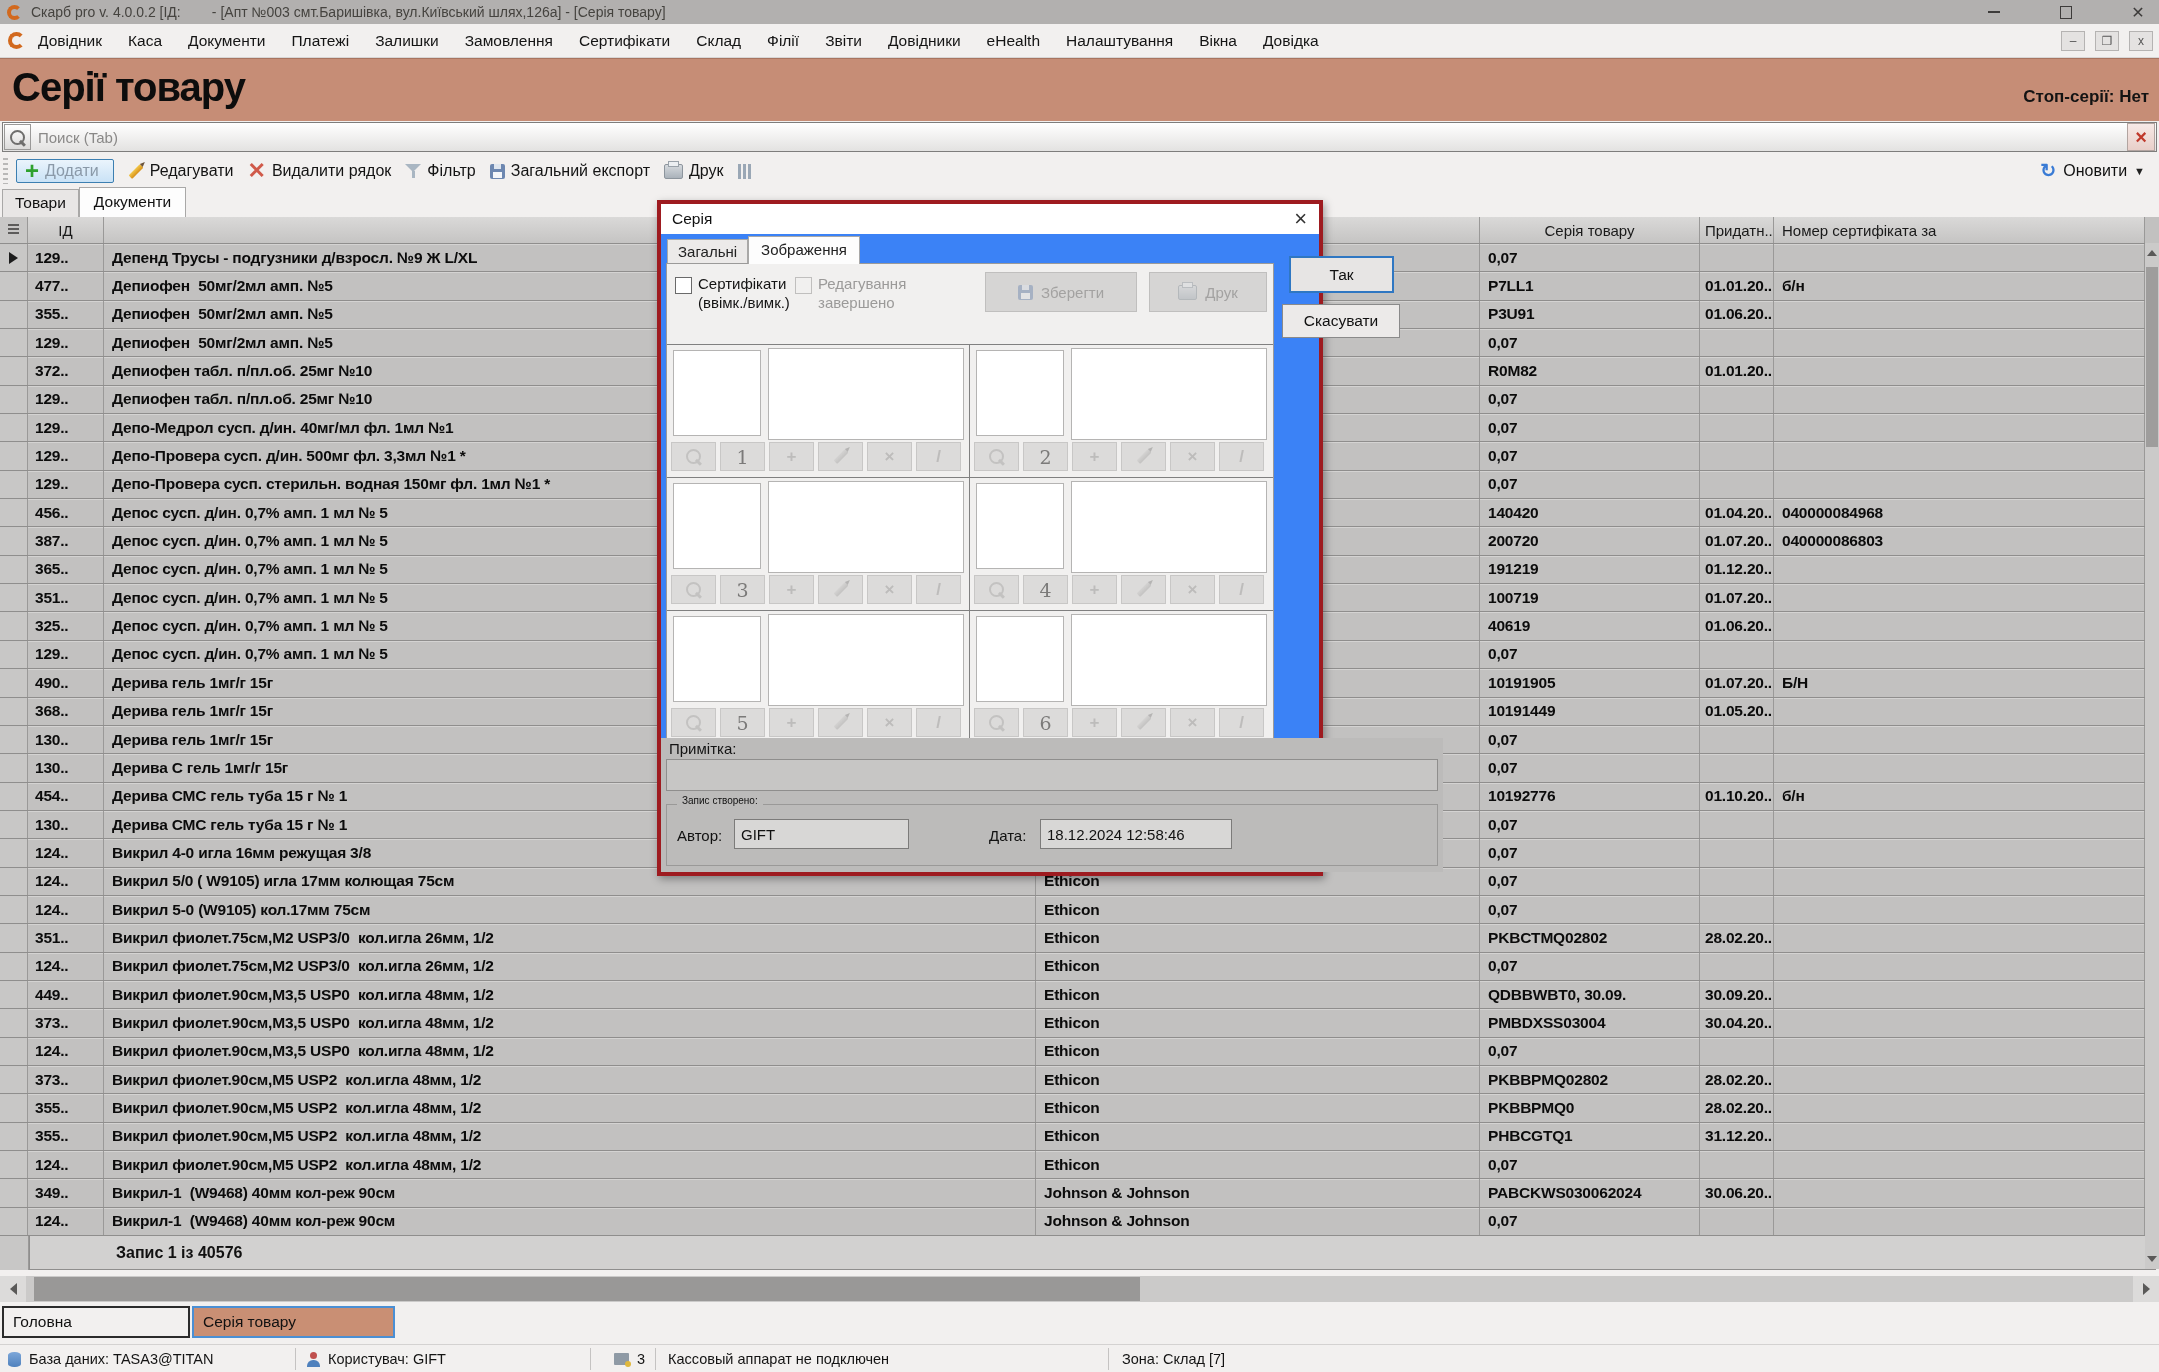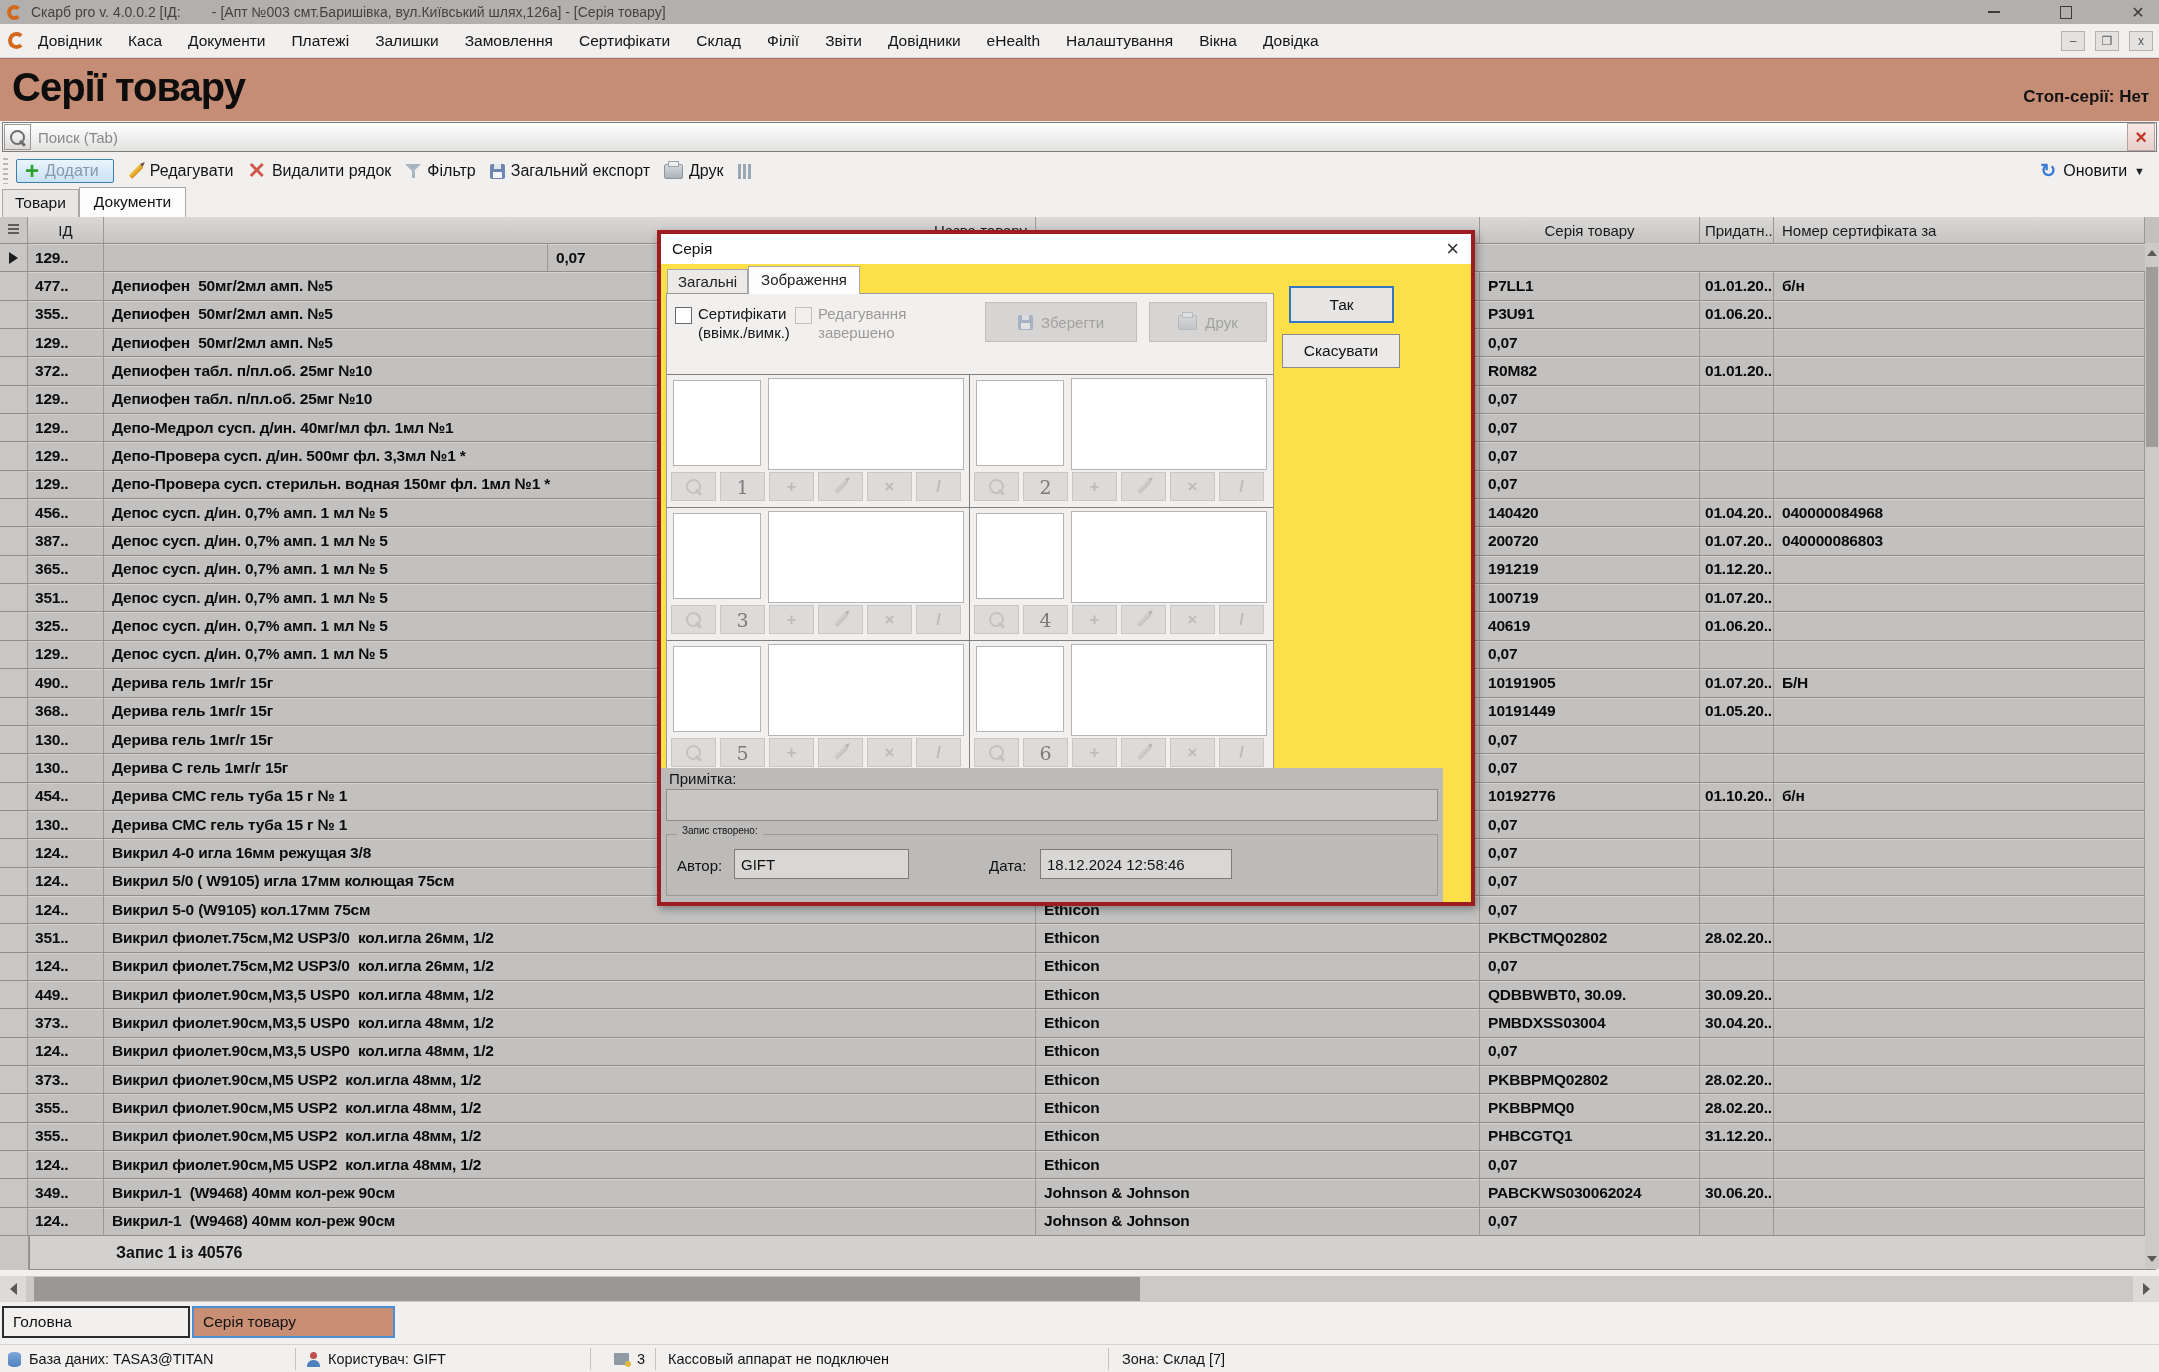--- a/index.html
+++ b/index.html
@@ -131,22 +131,22 @@
   .seg{position:absolute;top:0;height:28px;display:flex;align-items:center;gap:8px;}
   .vsep{position:absolute;top:3px;width:1px;height:22px;background:#c5c3c2;}
   .ico-db{width:13px;height:15px;background:linear-gradient(#7da7d9,#4f81bd);border-radius:6px/3px;}
   .ico-user{width:13px;height:15px;position:relative;}
   .ico-user:before{content:"";position:absolute;left:3px;top:0;width:7px;height:7px;border-radius:50%;background:#c0504d;}
   .ico-user:after{content:"";position:absolute;left:0;bottom:0;width:13px;height:7px;border-radius:6px 6px 0 0;background:#4f81bd;}
   .ico-cash{width:15px;height:12px;background:#8f9aa5;position:relative;border-radius:1px;}
   .ico-cash:after{content:"";position:absolute;right:-2px;bottom:-2px;width:6px;height:6px;border-radius:50%;background:#e0b83c;}
 
   
-  .dialog{position:absolute;left:657px;top:200px;width:818px;height:676px;box-sizing:border-box;
-          border:4px solid #9e1b20;background:#fde047;box-shadow:2px 3px 8px rgba(0,0,0,.35);margin-top:30px;}
+  .dialog{position:absolute;left:657px;top:200px;width:666px;height:676px;box-sizing:border-box;
+          border:4px solid #9e1b20;background:#3b82f6;box-shadow:2px 3px 8px rgba(0,0,0,.35);}
   .dlg-title{height:30px;background:#ffffff;display:flex;align-items:center;font-size:15.5px;padding-left:11px;}
   .dlg-close{position:absolute;right:12px;top:2px;font-size:22px;color:#333;}
   .dlg-tabs{position:absolute;left:6px;top:34px;display:flex;align-items:flex-end;height:26px;}
   .dtab{font-size:15px;padding:3px 10px 4px 10px;background:#eceae9;border:1px solid #a9a8a7;border-bottom:none;color:#222;}
   .dtab.active{background:#fdfdfd;padding:4px 12px 6px 12px;position:relative;z-index:3;}
   .dlg-page{position:absolute;left:5px;top:59px;width:608px;height:482px;border:1px solid #9b9a99;
             background:#f1f0ef;box-sizing:border-box;}
   .cb{position:absolute;display:flex;gap:6px;align-items:flex-start;}
   .cbbox{width:15px;height:15px;border:1px solid #6a6a6a;background:#fff;margin-top:3px;}
   .cb.disabled .cbbox{border-color:#c0bfbe;background:#f1f0ef;}
@@ -275,20 +275,21 @@
     <span class="th w-name">Назва товару</span>
     <span class="th w-prod"></span>
     <span class="th w-ser">Серія товару</span>
     <span class="th w-exp">Придатн...</span>
     <span class="th w-cert">Номер сертифіката за</span>
   </div>
   <div id="rows">
   <div class="trow">
     <span class="c w-sel"><span class="arrow"></span></span>
     <span class="c w-id">129..</span>
+    <span class="c w-name">Депенд Трусы - подгузники д/взросл. №9 Ж L/XL</span>
     <span class="c w-prod"></span>
     <span class="c w-ser">0,07</span>
     <span class="c w-exp"></span>
     <span class="c w-cert"></span>
   </div>
 
   <div class="trow">
     <span class="c w-sel"></span>
     <span class="c w-id">477..</span>
     <span class="c w-name">Депиофен  50мг/2мл амп. №5</span>

